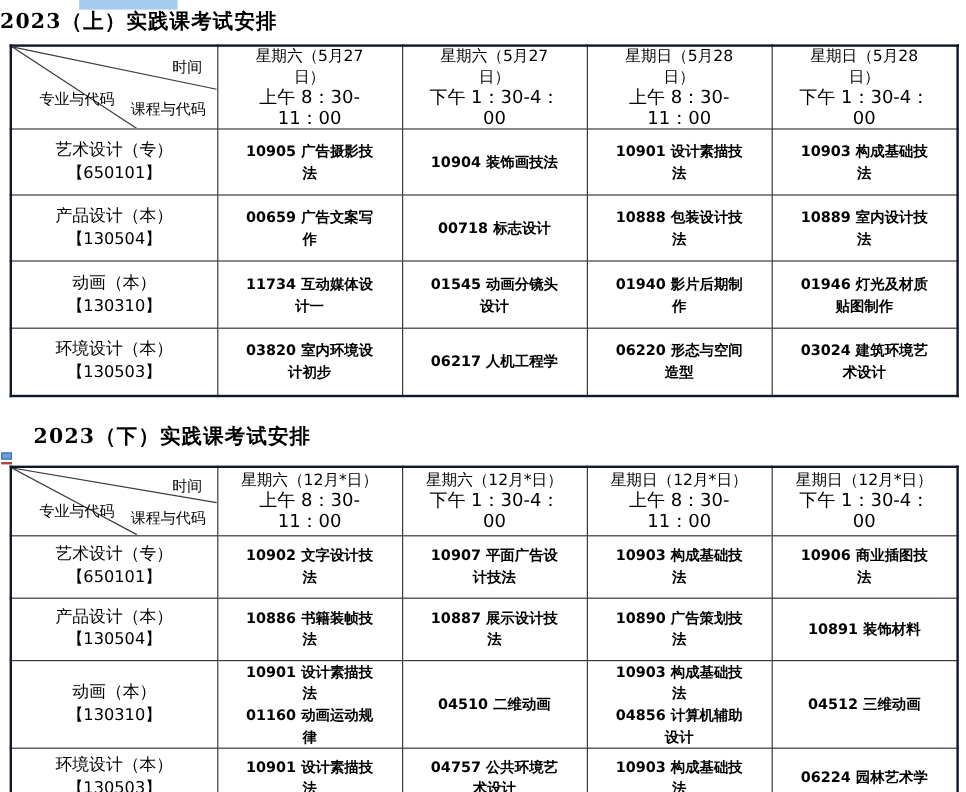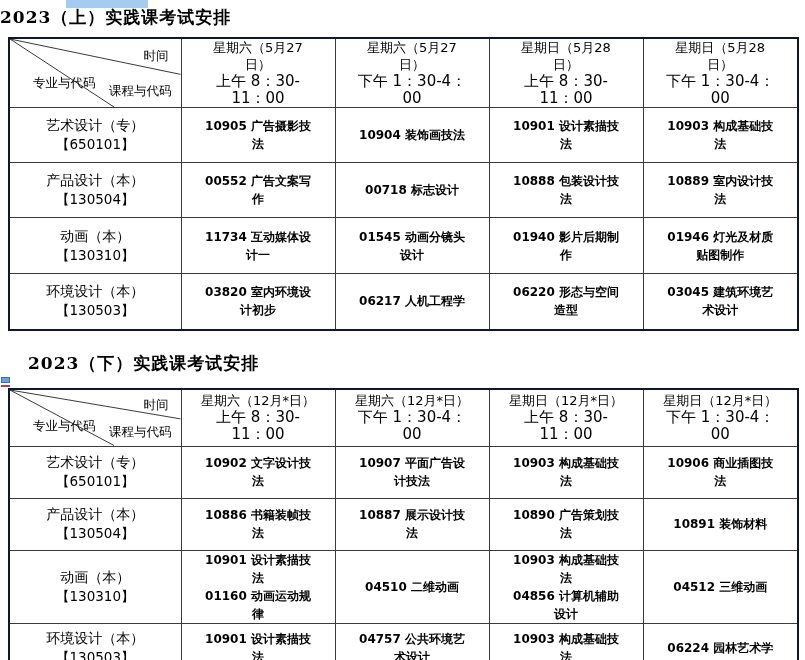--- a/index.html
+++ b/index.html
@@ -98,21 +98,21 @@
     <td class="ccell">10905 广告摄影技法</td>
     <td class="ccell">10904 装饰画技法</td>
     <td class="ccell">10901 设计素描技法</td>
     <td class="ccell">10903 构成基础技法</td>
   </tr>
   <tr class="r55">
     <td>
       <div class="mname">产品设计（本）</div>
       <div class="mcode">【130504】</div>
     </td>
-    <td class="ccell">00552 广告文案写作</td>
+    <td class="ccell">00659 广告文案写作</td>
     <td class="ccell">00718 标志设计</td>
     <td class="ccell">10888 包装设计技法</td>
     <td class="ccell">10889 室内设计技法</td>
   </tr>
   <tr class="r56">
     <td>
       <div class="mname">动画（本）</div>
       <div class="mcode">【130310】</div>
     </td>
     <td class="ccell">11734 互动媒体设计一</td>
@@ -121,21 +121,21 @@
     <td class="ccell">01946 灯光及材质贴图制作</td>
   </tr>
   <tr class="r56">
     <td>
       <div class="mname">环境设计（本）</div>
       <div class="mcode">【130503】</div>
     </td>
     <td class="ccell">03820 室内环境设计初步</td>
     <td class="ccell">06217 人机工程学</td>
     <td class="ccell">06220 形态与空间造型</td>
-    <td class="ccell">03045 建筑环境艺术设计</td>
+    <td class="ccell">03024 建筑环境艺术设计</td>
   </tr>
   </tbody>
 </table>
 
 <div id="title2" class="doc-title">2023（下）实践课考试安排</div>
 
 <div class="anchor-icon">
   <div class="a-top" style="background: rgb(111, 159, 216);"></div>
   <div class="a-bot" style="background: rgb(169, 68, 66);"></div>
 </div>

